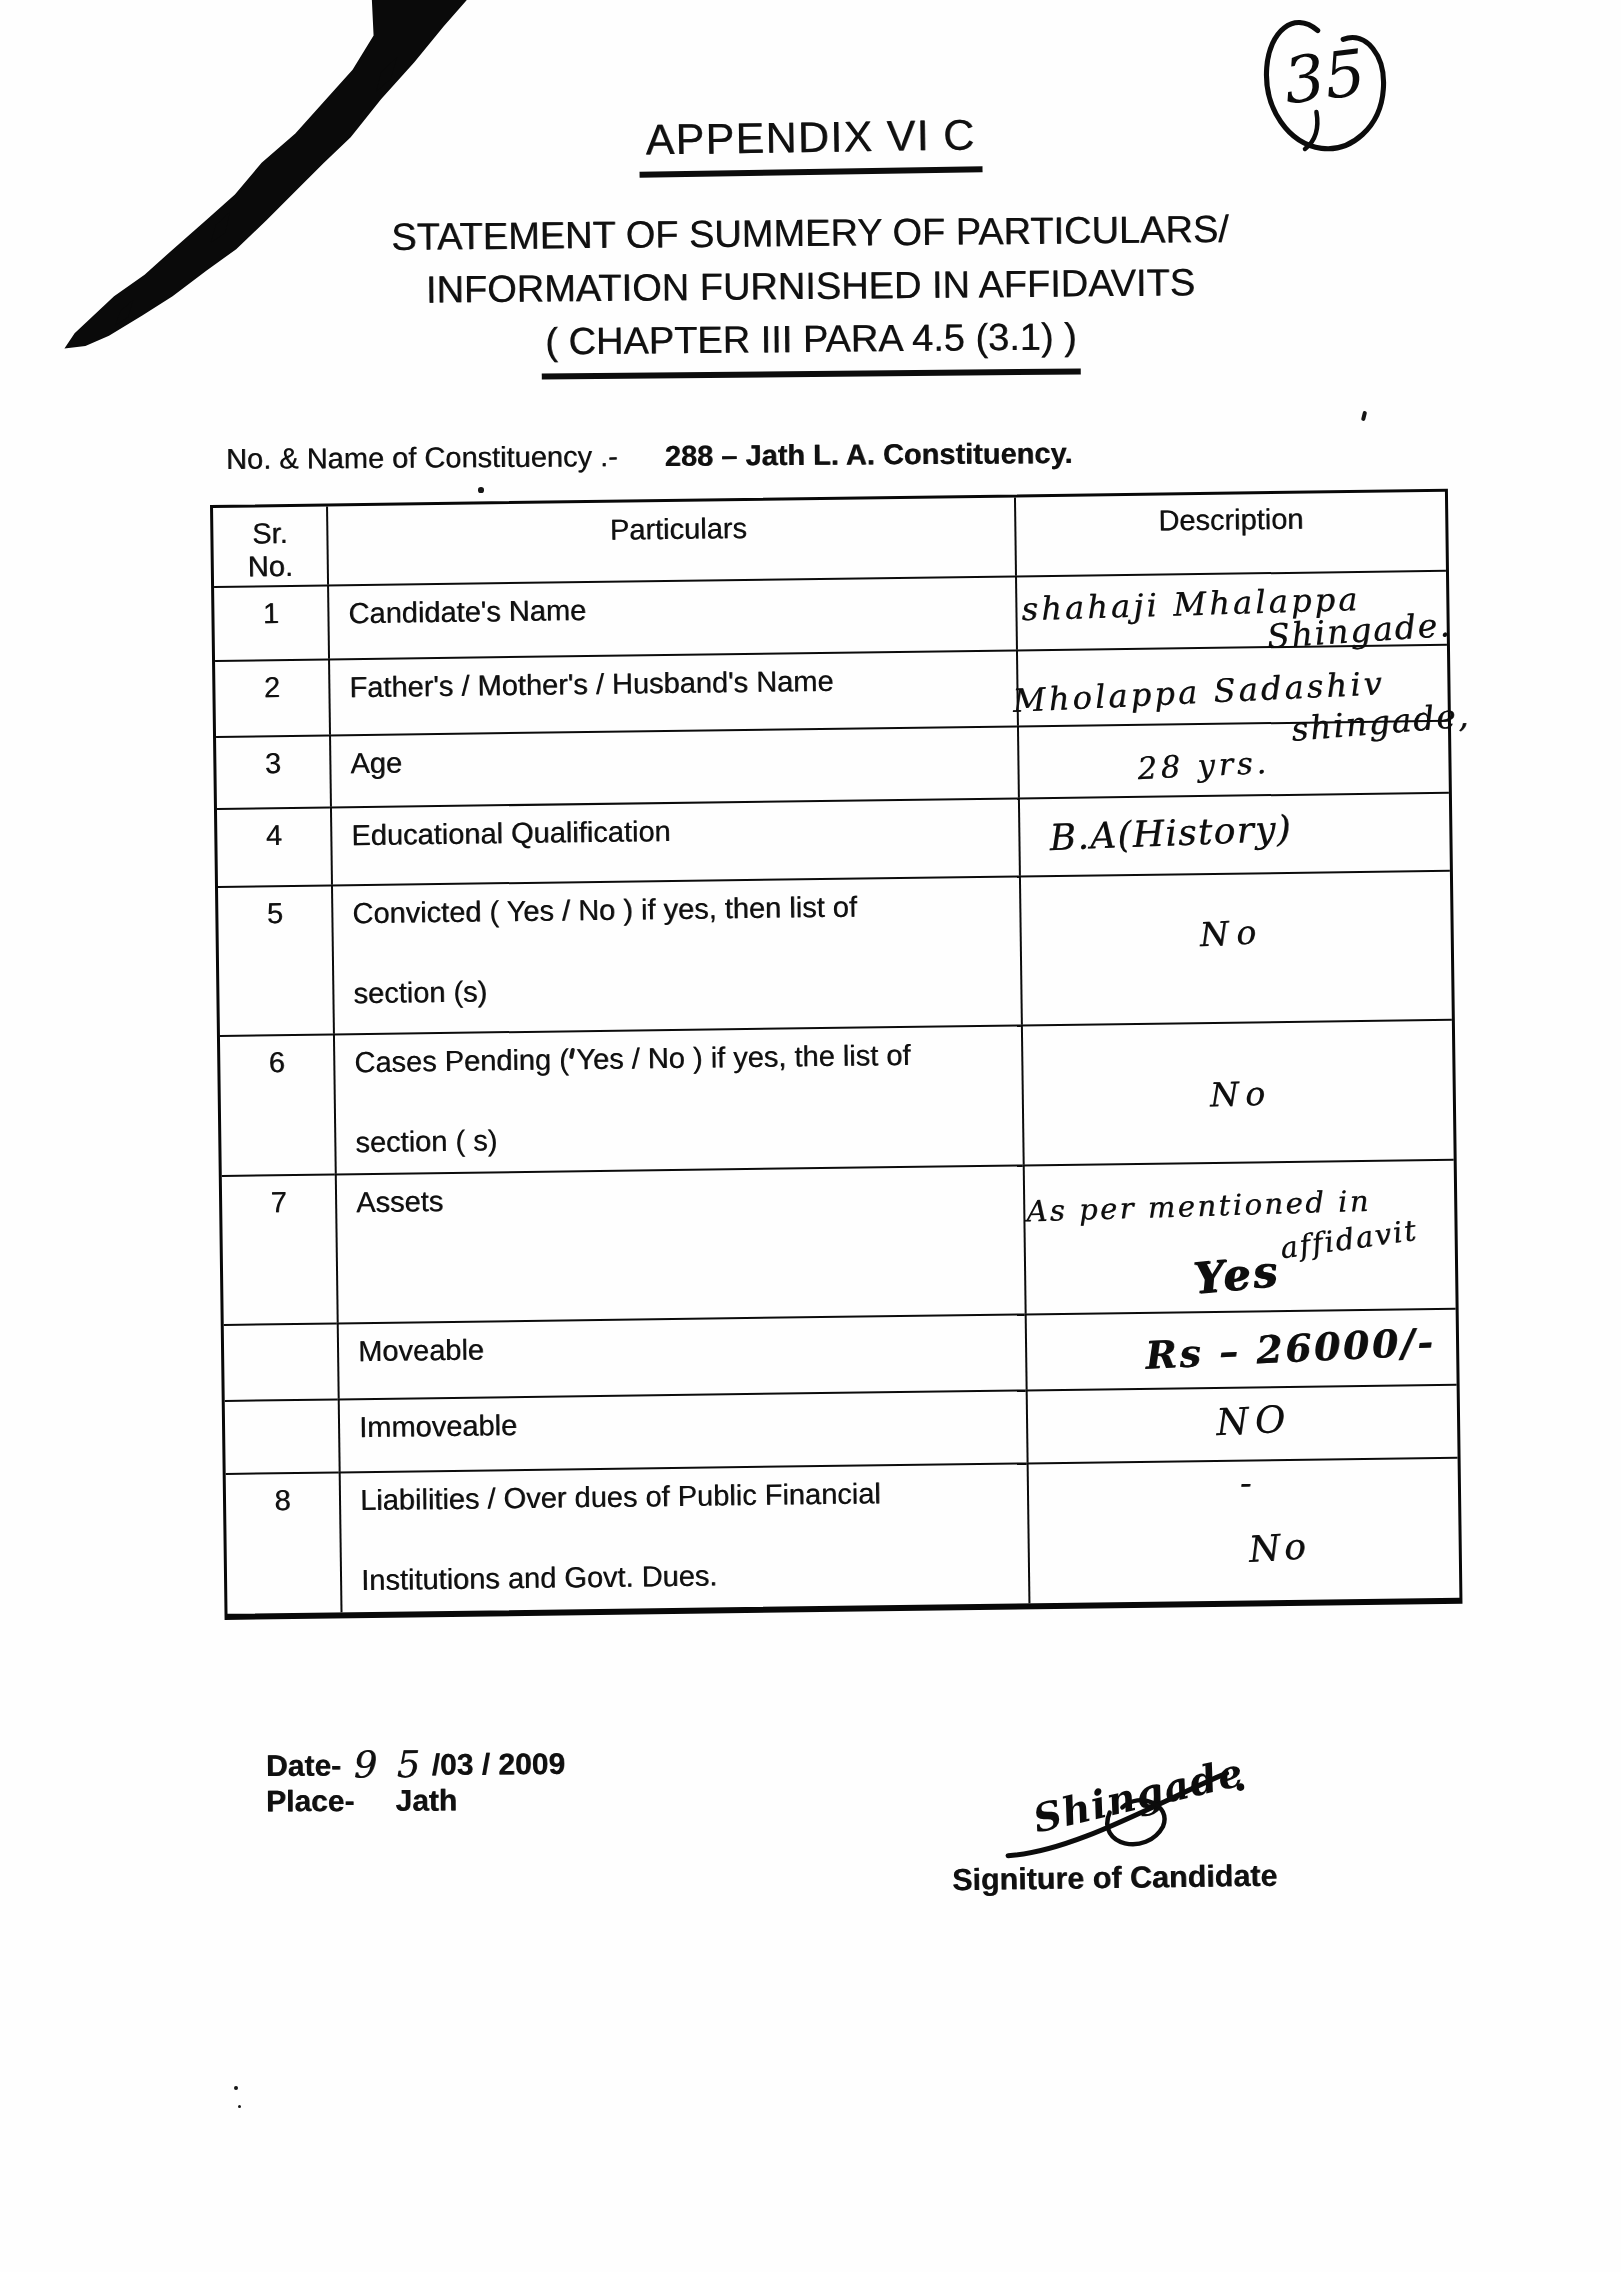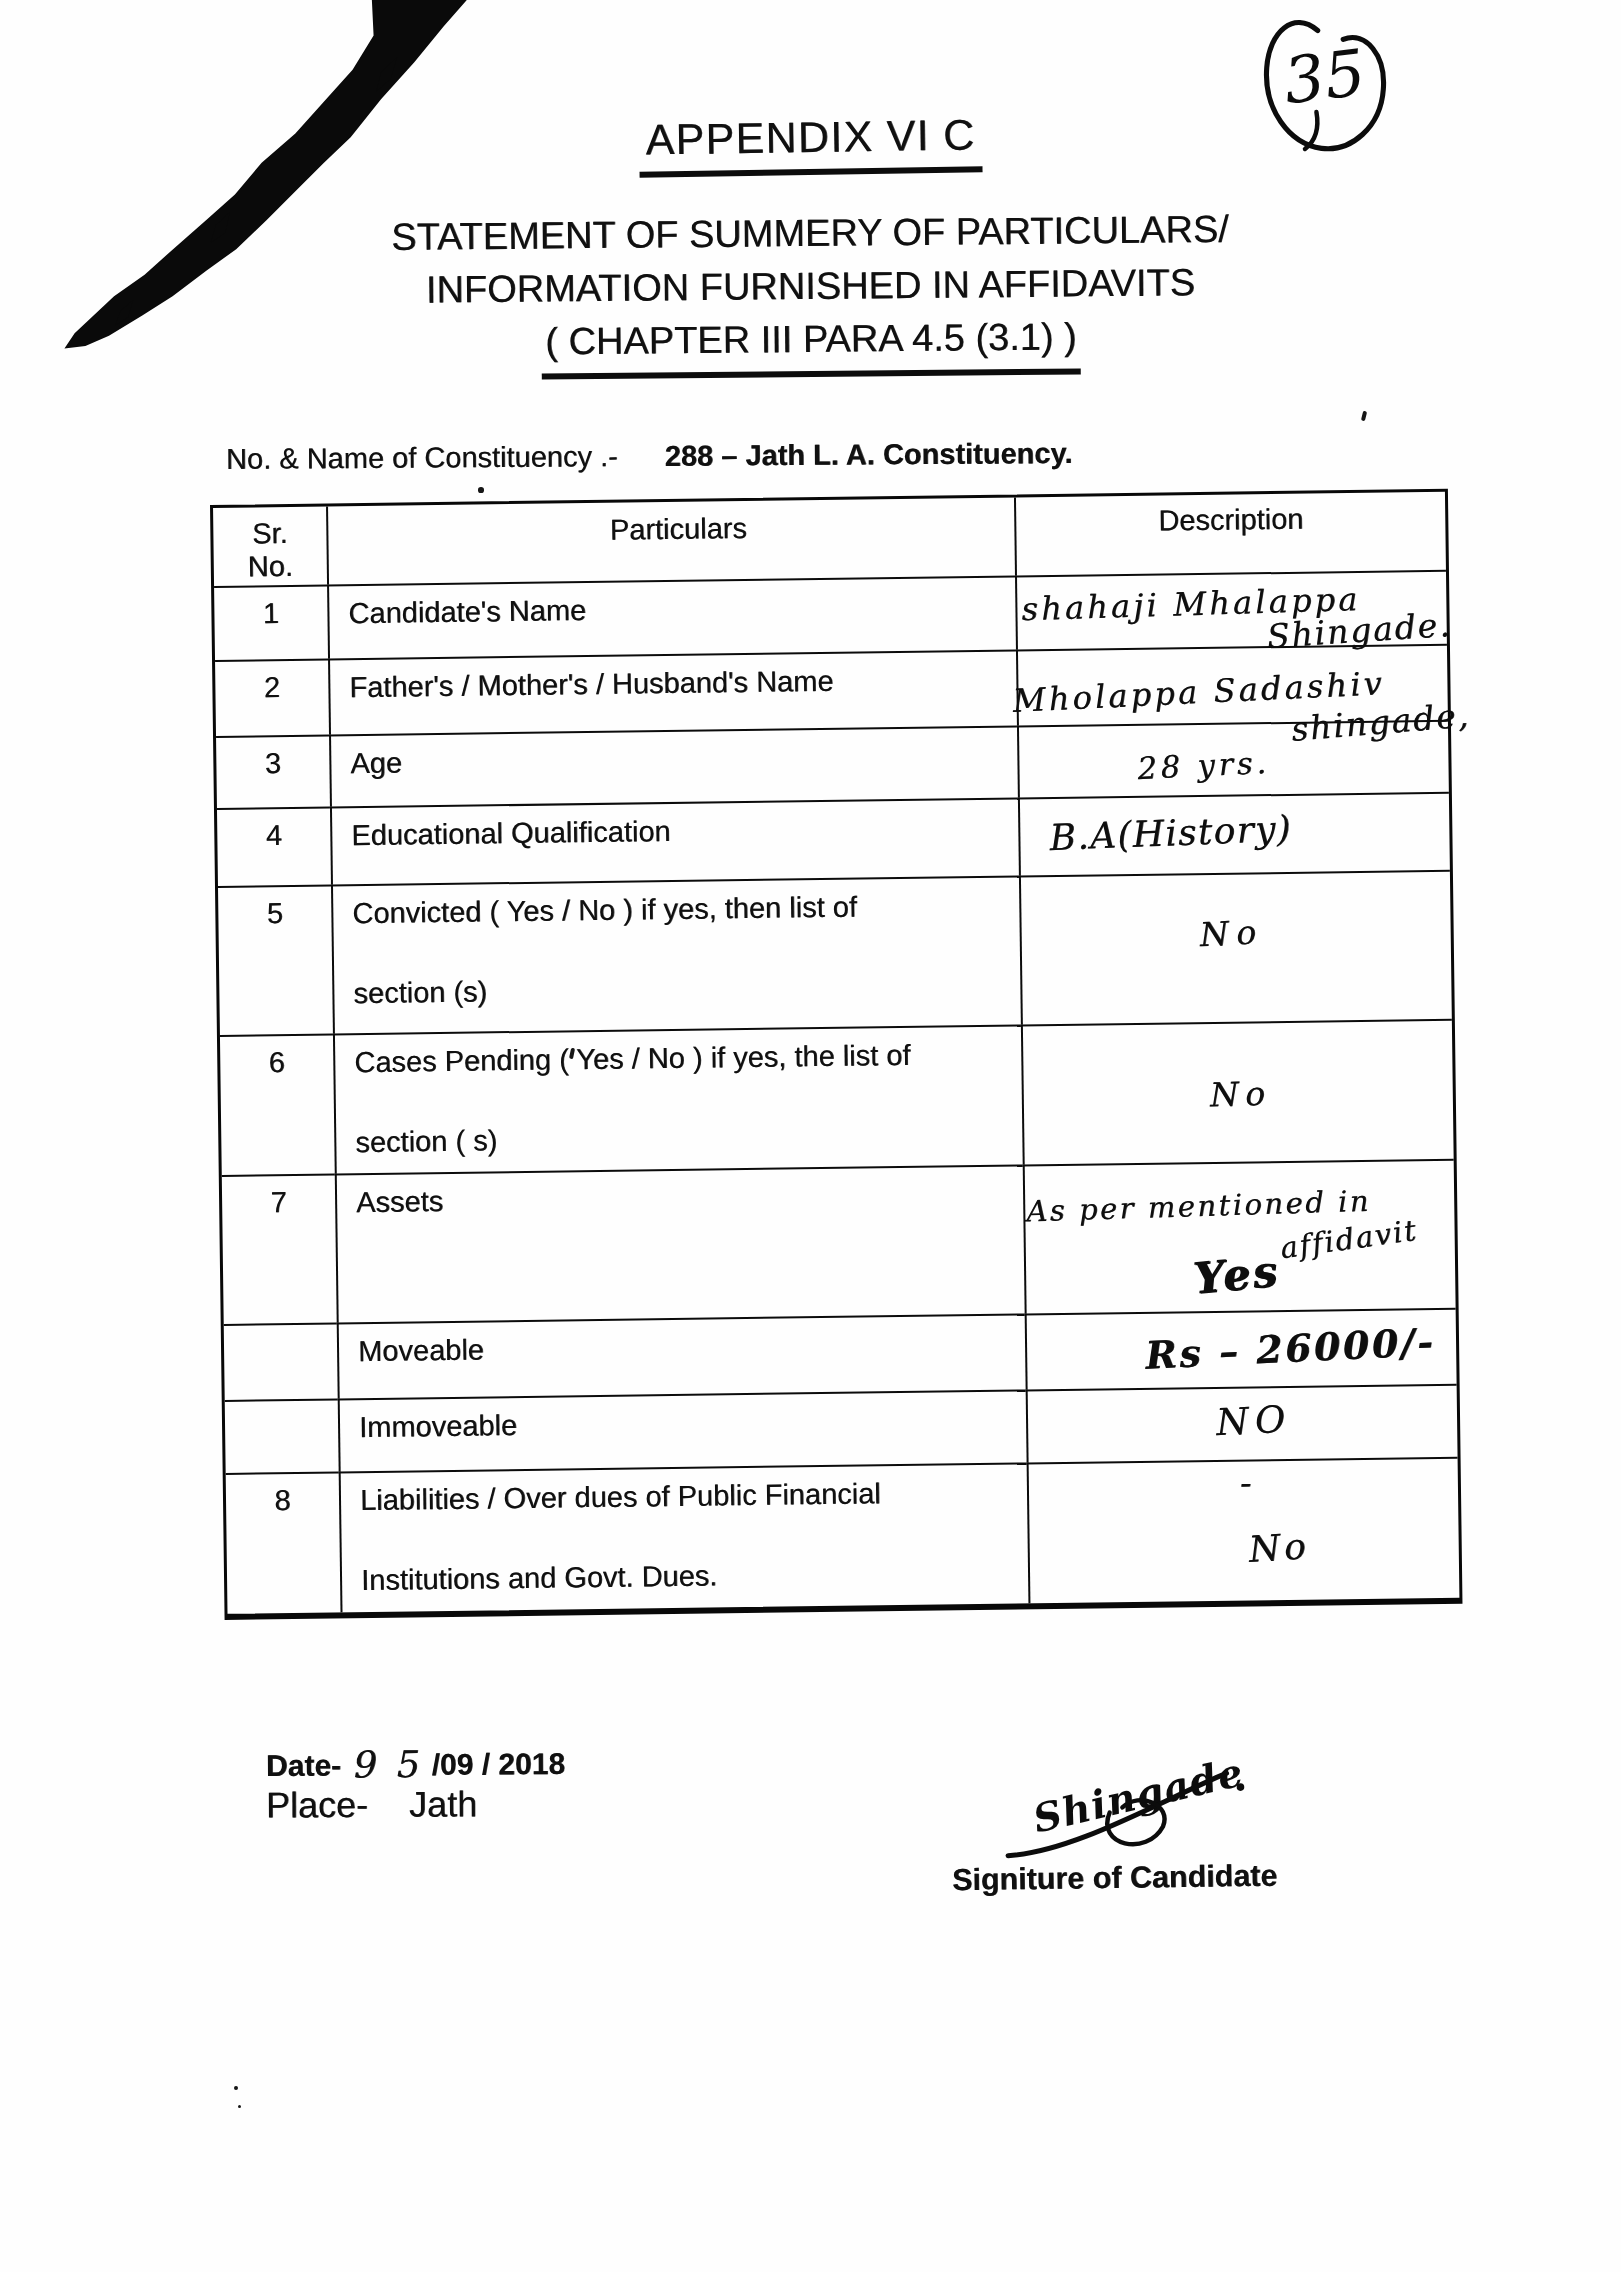--- a/index.html
+++ b/index.html
@@ -55,21 +55,21 @@
     font-family:"DejaVu Serif", serif; font-style:italic;
     color:#0e0e0e; white-space:nowrap;
   }
   .hw-inline {
     font-family:"DejaVu Serif", serif; font-style:italic; font-weight:400;
     font-size:37px; letter-spacing:3.8px; position:relative; top:1.9px; margin:0 7.6px 0 12.7px;
   }
 
   
   .date-line  { position:absolute; left:266px; top:1741px; font-size:30px; font-weight:700; transform:rotate(-0.4deg); }
-  .place-line { position:absolute; left:266px; top:1784px; font-size:36px; font-weight:400; transform:rotate(-0.3deg); }
+  .place-line { position:absolute; left:266px; top:1784px; font-size:30px; font-weight:700; transform:rotate(-0.3deg); }
   .place-line .place-value { margin-left:41px; }
 
   .signature-area { position:absolute; left:1003px; top:1749px; width:254px; height:133px; }
   .sig-text {
     position:absolute; left:28px; top:23px;
     font-family:"DejaVu Serif", serif; font-style:italic; font-weight:700;
     font-size:39px; letter-spacing:1.3px; transform:rotate(-13deg); color:#0c0c0c;
   }
   .sig-svg { position:absolute; inset:0; overflow:visible; }
   .sig-caption { position:absolute; left:952px; top:1860px; font-size:30.5px; font-weight:700; transform:rotate(-0.8deg); }
@@ -196,21 +196,21 @@
       <div>Liabilities / Over dues of Public Financial</div>
       <div class="p-line2">Institutions and Govt. Dues.</div>
     </div>
     <div class="cell c2">
       <span class="hw" style="left:211px; top:1.3px; font-size:34px;">-</span>
       <span class="hw" style="left:219px; top:66px; font-size:36px; letter-spacing:3.8px; transform:rotate(-3deg);">No</span>
     </div>
   </div>
 
   <div class="date-line printed">
-    <span>Date-</span><span class="hw-inline">9 5</span><span>/09 / 2018</span>
+    <span>Date-</span><span class="hw-inline">9 5</span><span>/03 / 2009</span>
   </div>
   <div class="place-line printed">
     <span>Place-</span><span class="place-value">Jath</span>
   </div>
 
   <div class="signature-area">
     <span class="sig-text">Shingade</span>
     <svg class="sig-svg" viewBox="0 0 400 210" aria-hidden="true">
       <path d="M 8,168 C 110,162 240,86 352,38" fill="none" stroke="#0c0c0c" stroke-width="8" stroke-linecap="round"></path>
       <path d="M 168,100 C 146,152 226,170 252,122 C 266,88 216,66 188,92" fill="none" stroke="#0c0c0c" stroke-width="7" stroke-linecap="round"></path>

